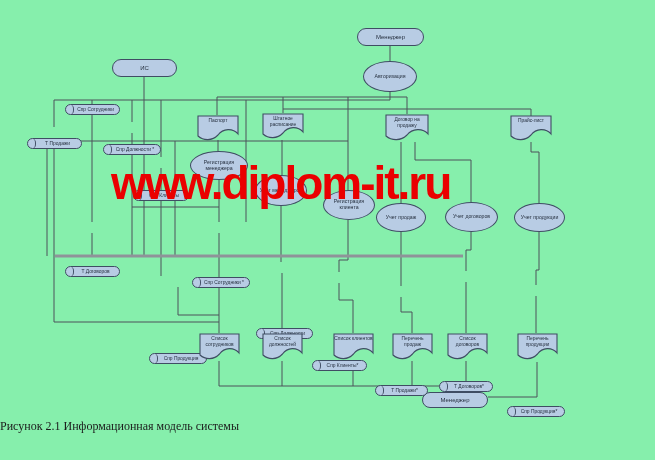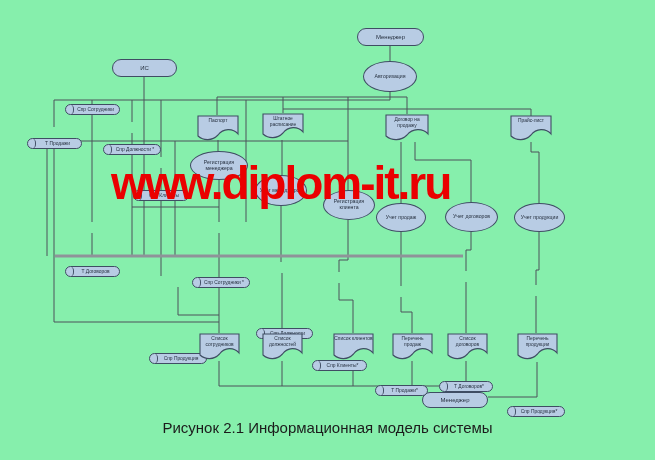--- a/index.html
+++ b/index.html
@@ -20,22 +20,22 @@
   .cylinder::before{content:'';position:absolute;left:2px;top:0;bottom:0;width:5px;
             border-right:1px solid var(--stroke);border-radius:50%;}
   .document{background:transparent;border:none;}
   .document svg{position:absolute;left:0;top:0;}
   .document .lbl{position:absolute;top:3px;left:1px;right:1px;font-size:4.9px;}
   .lbl{position:relative;z-index:2;}
   #watermark{position:absolute;left:111px;top:156px;z-index:6;
              font-size:46px;font-weight:bold;letter-spacing:-2px;
              white-space:nowrap;color:var(--wm);}
   #caption{position:absolute;left:0;right:0;top:419px;z-index:3;
-           text-align:center;font-family:Liberation Sans, sans-serif;
-           font-size:15px;color:#1b1b1b;}
+           font-family:Liberation Serif, serif;
+           font-size:12px;color:#1b1b1b;}
 </style>
 </head>
 <body>
 
 <div id="figure">
   <div id="canvas">
       <svg width="655" height="460" class="edges">
         <polyline points="390,46 390,61" fill="none" stroke="#4d525a" stroke-width="1"></polyline>
         <polyline points="390,92 390,100" fill="none" stroke="#4d525a" stroke-width="1"></polyline>
         <polyline points="217,97 407,97" fill="none" stroke="#4d525a" stroke-width="1"></polyline>

